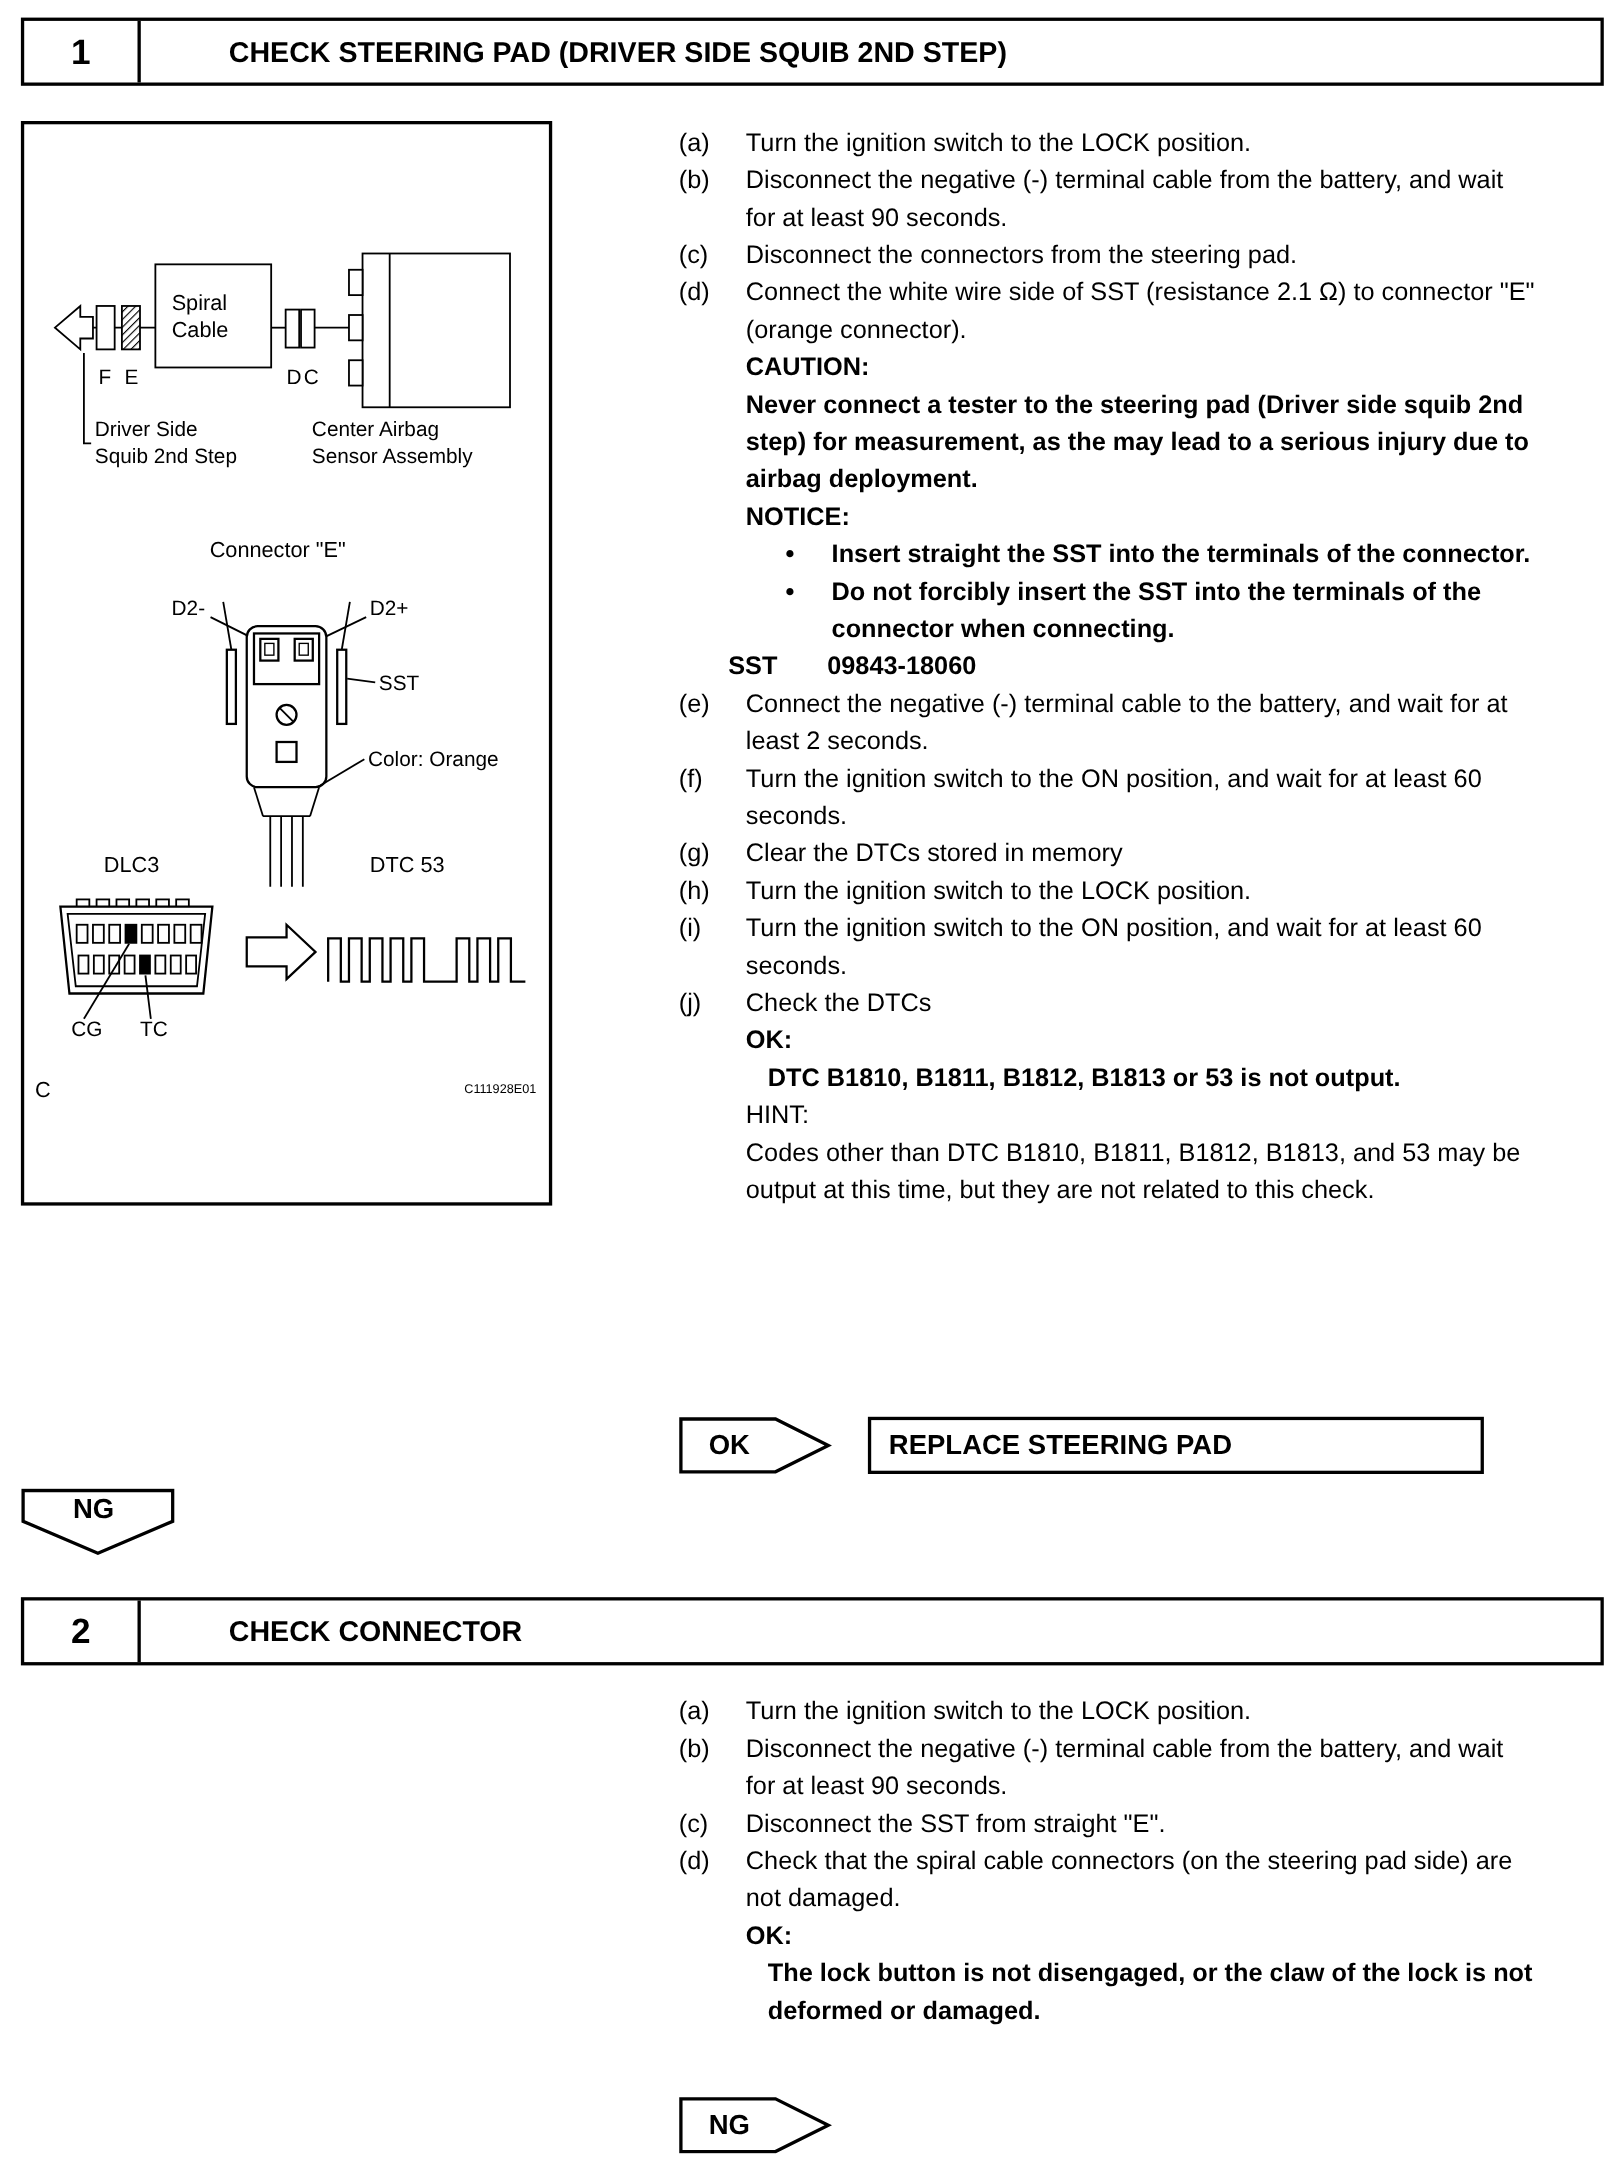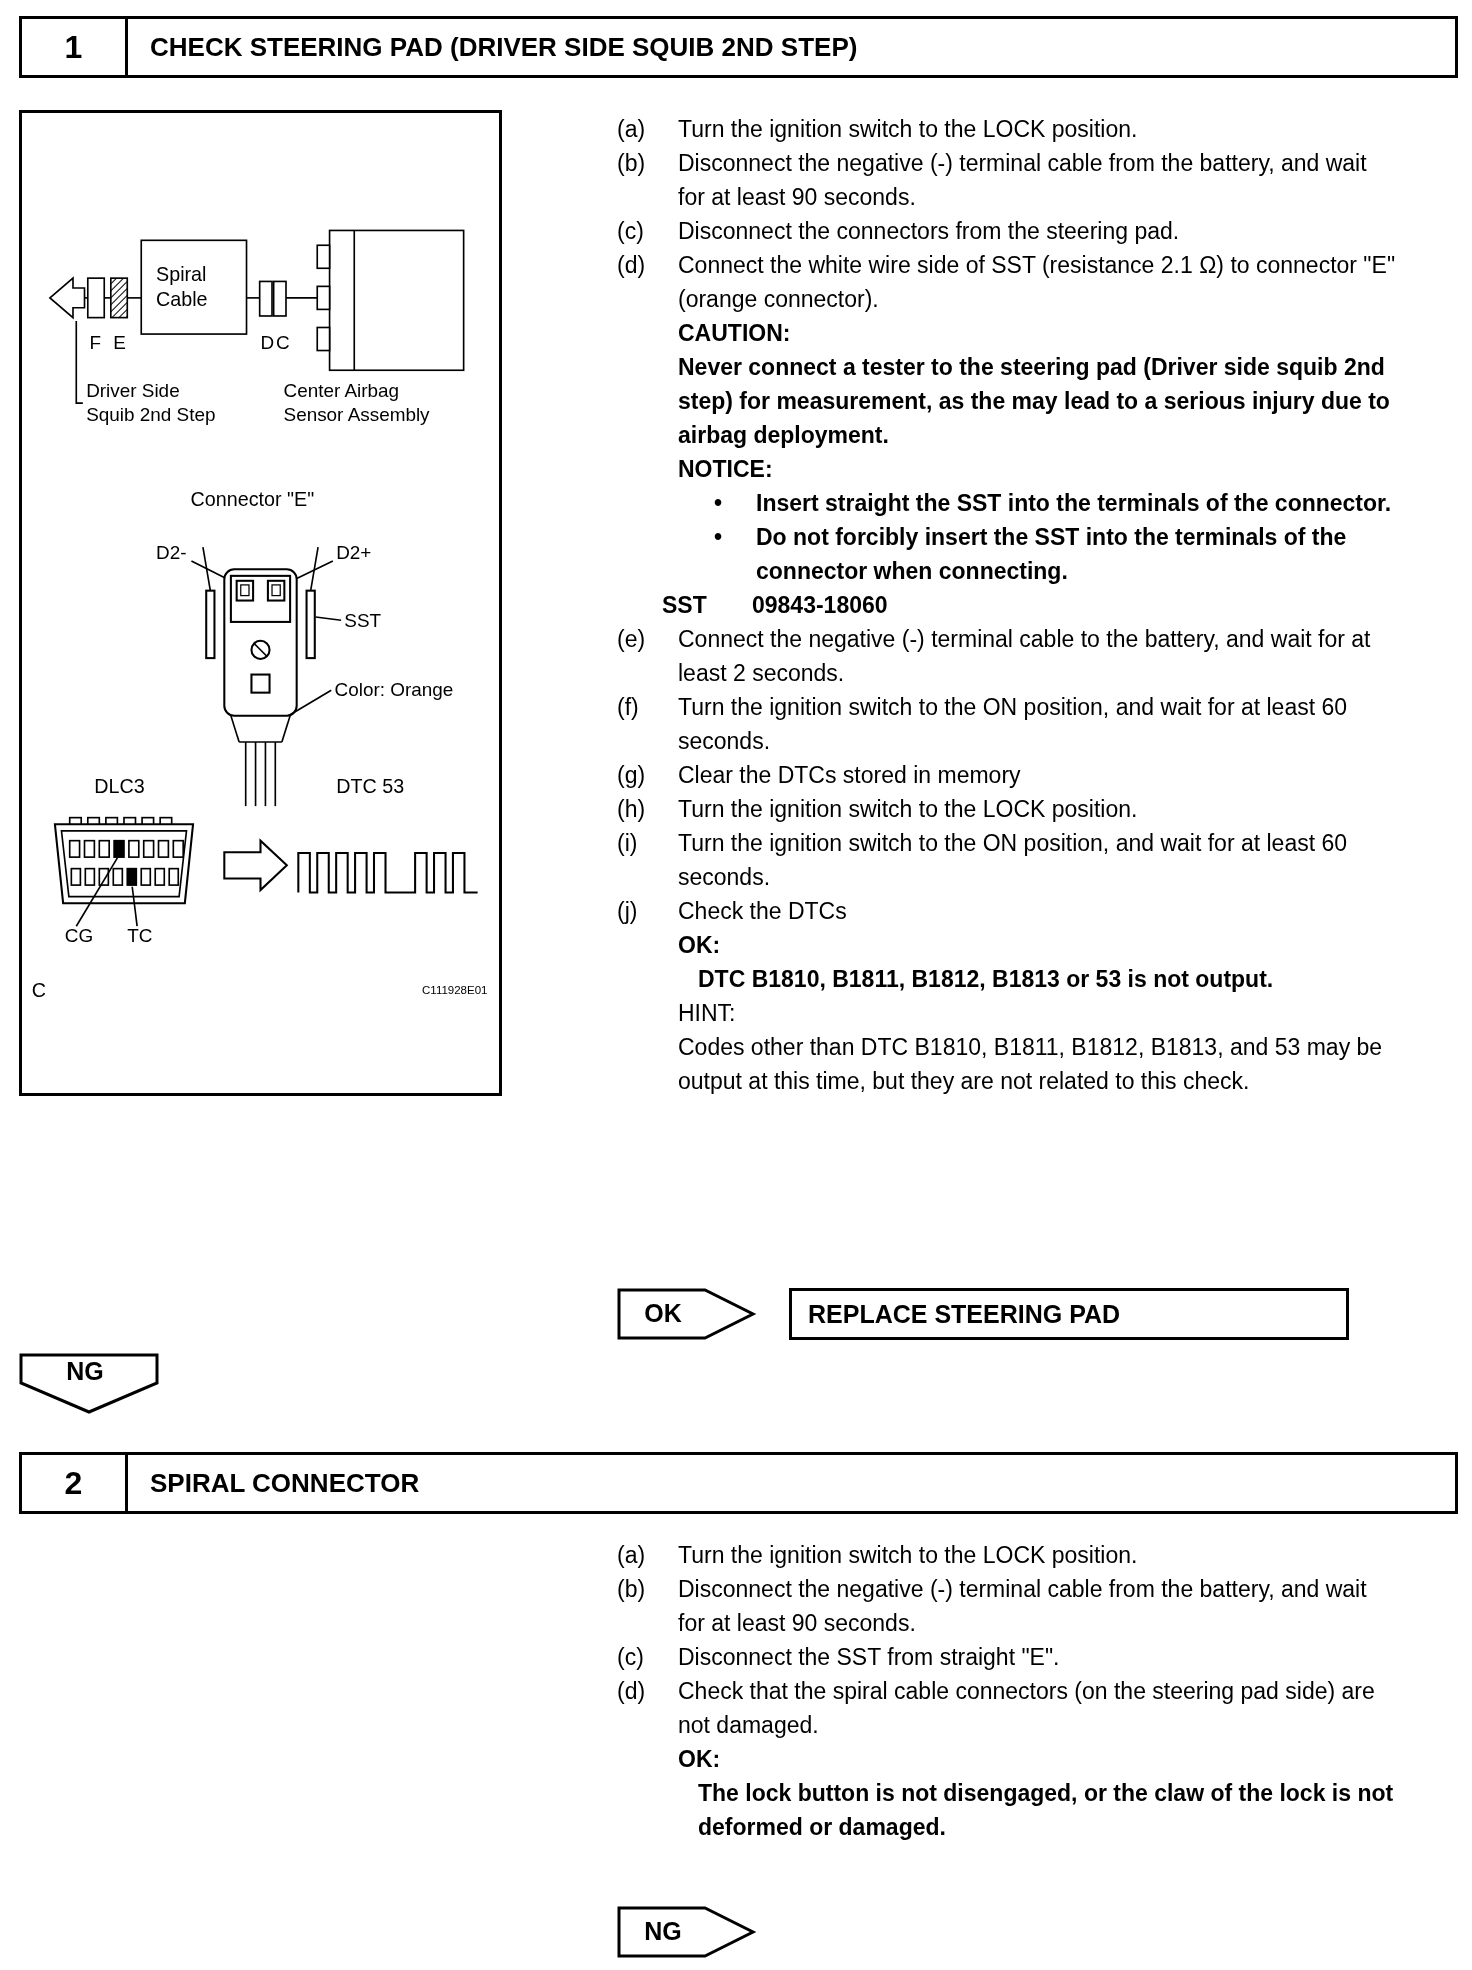--- a/index.html
+++ b/index.html
@@ -2,21 +2,21 @@
 <html><head>
 <meta charset="utf-8">
 <style>
   * { margin:0; padding:0; box-sizing:border-box; }
   html,body { background:#ffffff; }
   body { font-family:"Liberation Sans", sans-serif; color:#000; }
   .page { position:relative; width:1472px; height:1970px; background:#fff; overflow:hidden; }
 
   .step-header { position:absolute; left:19px; width:1439px; height:62px; border:3px solid #000; display:flex; background:#fff; }
   .step-header .num { width:106px; border-right:3px solid #000; display:flex; align-items:center; justify-content:center; font-weight:bold; font-size:32px; }
-  .step-header .title { flex:1; display:flex; align-items:center; padding-left:22px; font-weight:bold; font-size:26px; }
+  .step-header .title { flex:1; display:flex; align-items:center; padding-left:36px; font-weight:bold; font-size:26px;margin-left:44px; }
   #hdr1 { top:16px; }
   #hdr2 { top:1452px; }
 
   .figure-box { position:absolute; left:19px; top:110px; width:483px; height:986px; border:3px solid #000; background:#fff; }
   .figure-box svg { display:block; width:100%; height:100%; }
   .figure-box text { font-family:"Liberation Sans", sans-serif; fill:#000; }
 
   .instructions { position:absolute; left:617px; width:781px; font-size:23px; line-height:34px; }
   #instr1 { top:112px; }
   #instr2 { top:1538px; }
@@ -274,21 +274,21 @@
     <div class="action-box">REPLACE STEERING PAD</div>
   </div>
 
   <svg class="ng-flow" width="140" height="62" viewBox="0 0 140 62">
     <polygon points="2,2 138,2 138,30 70,59 2,30" fill="#fff" stroke="#000" stroke-width="3"></polygon>
     <text x="66" y="27" font-size="25" text-anchor="middle">NG</text>
   </svg>
 
   <div class="step-header" id="hdr2">
     <div class="num">2</div>
-    <div class="title">SPIRAL CONNECTOR</div>
+    <div class="title">CHECK CONNECTOR</div>
   </div>
 
   <div class="instructions" id="instr2">
 
       <div class="instr-row">
         <span class="instr-label">(a)</span>
         <span class="instr-text">Turn the ignition switch to the LOCK position.</span>
       </div>
 
       <div class="instr-row">

